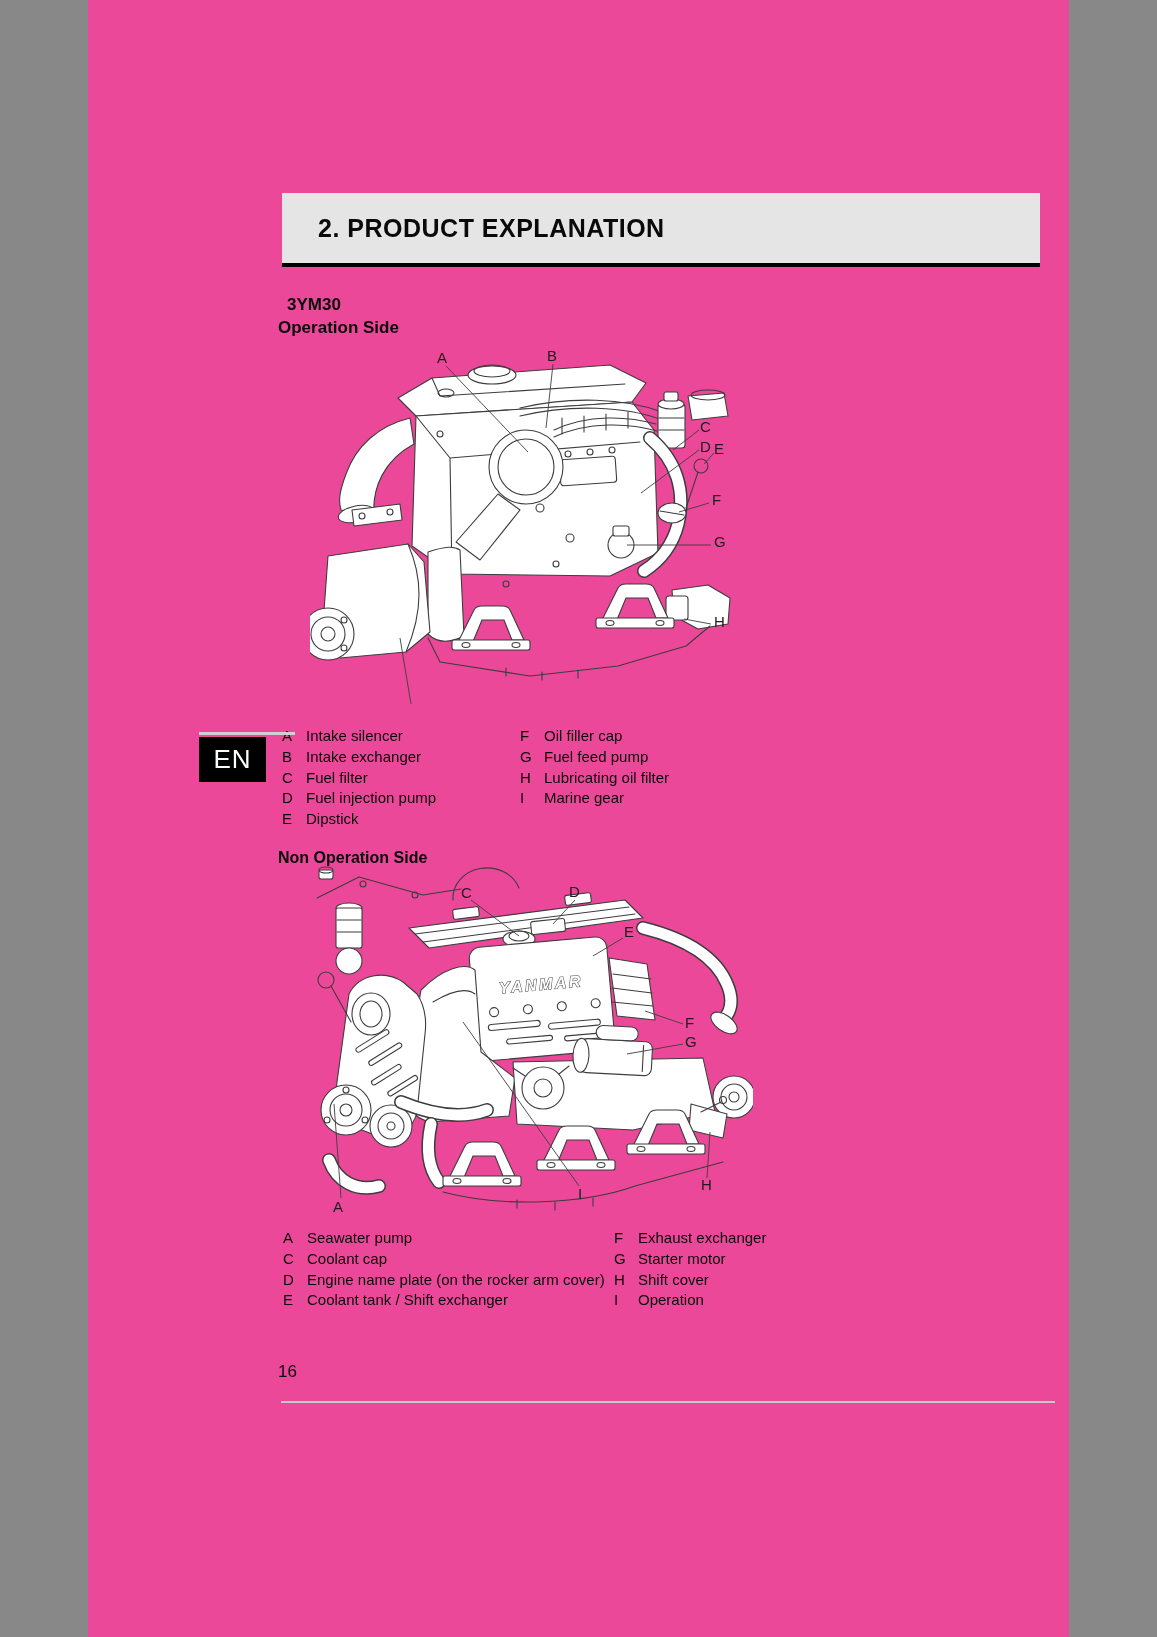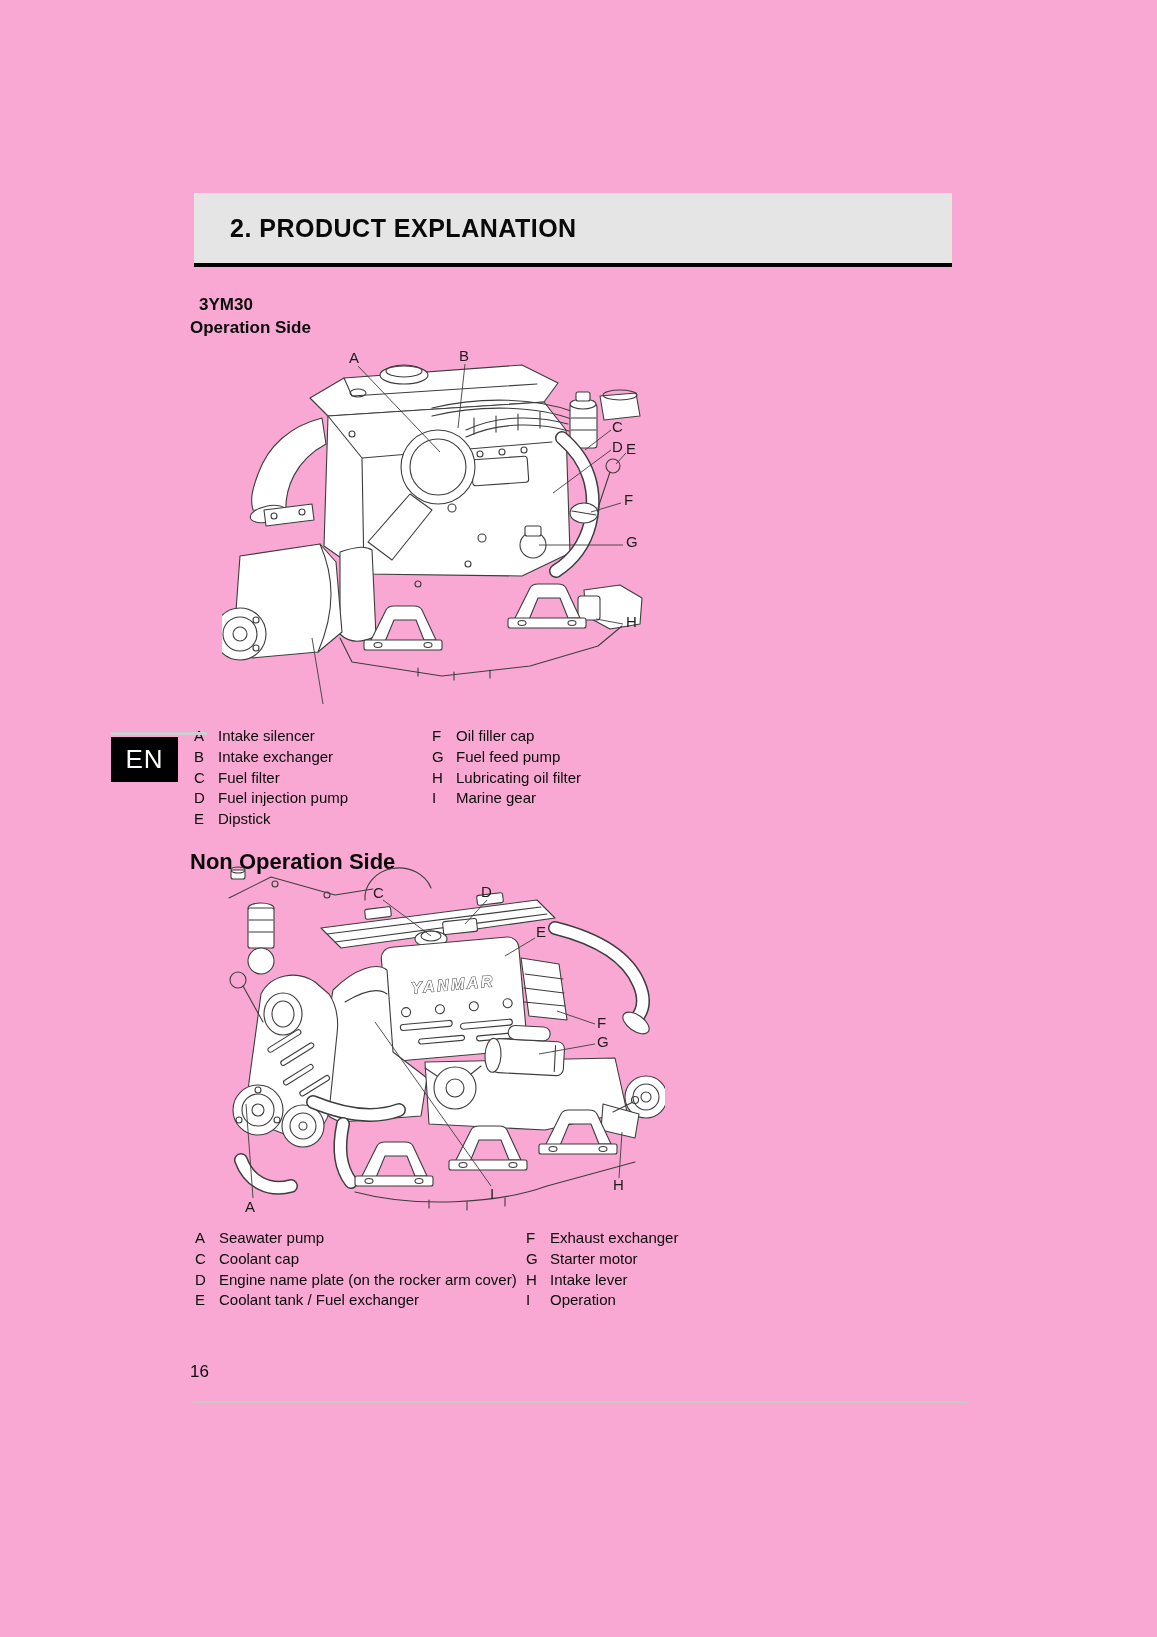--- a/index.html
+++ b/index.html
@@ -1,28 +1,28 @@
 <!DOCTYPE html>
 <html><head>
 <meta charset="utf-8">
 <style>
   html,body{margin:0;padding:0;background:#888;}
   #page{
-    position:relative;width:1157px;height:1637px;background:#f9a8d4;
+    position:relative;width:981px;height:1637px;background:#ec4899;
     font-family:"Liberation Sans","DejaVu Sans",sans-serif;color:#111;
     overflow:hidden;margin:0 auto;
   }
   .abs{position:absolute;}
   #header-box{left:194px;top:193px;width:758px;height:70px;background:#e5e5e5;}
   #header-title{left:230px;top:193px;height:70px;line-height:70px;font-size:25px;font-weight:bold;letter-spacing:.5px;color:#0a0a0a;}
   #header-rule{left:194px;top:263px;width:758px;height:4px;background:#000;}
   .subhead{font-weight:bold;font-size:17px;color:#0a0a0a;}
   #model-heading{left:199px;top:295px;}
   #op-heading{left:190px;top:318px;}
-  #nonop-heading{left:190px;top:849px;font-size:22px;}
+  #nonop-heading{left:190px;top:849px;font-size:16px;}
   .callout-col{display:flex;flex-direction:column;}
   .callout-row{display:flex;font-size:15px;line-height:20.8px;color:#0a0a0a;}
   .callout-key{width:24px;flex:0 0 24px;}
   .callout-label{white-space:nowrap;}
   #en-badge-shadow{left:111px;top:732px;width:96px;height:3px;background:#cfcfcf;}
   #en-badge{left:111px;top:737px;width:67px;height:45px;background:#000;color:#fff;
     font-weight:normal;font-size:26px;display:flex;align-items:center;justify-content:center;letter-spacing:1px;}
   #footer-rule{left:193px;top:1401px;width:774px;height:2px;background:#c9c9c9;}
   #page-number{left:190px;top:1362px;font-size:17px;color:#0a0a0a;}
   svg{display:block;}
@@ -342,35 +342,35 @@
     <div class="callout-row">
         <span class="callout-key">C</span>
         <span class="callout-label">Coolant cap</span>
       </div>
     <div class="callout-row">
         <span class="callout-key">D</span>
         <span class="callout-label">Engine name plate (on the rocker arm cover)</span>
       </div>
     <div class="callout-row">
         <span class="callout-key">E</span>
-        <span class="callout-label">Coolant tank / Fuel exchanger</span>
+        <span class="callout-label">Coolant tank / Shift exchanger</span>
       </div>
   </div>
   <div class="abs callout-col" style="left:526px;top:1228px">
     <div class="callout-row">
         <span class="callout-key">F</span>
         <span class="callout-label">Exhaust exchanger</span>
       </div>
     <div class="callout-row">
         <span class="callout-key">G</span>
         <span class="callout-label">Starter motor</span>
       </div>
     <div class="callout-row">
         <span class="callout-key">H</span>
-        <span class="callout-label">Intake lever</span>
+        <span class="callout-label">Shift cover</span>
       </div>
     <div class="callout-row">
         <span class="callout-key">I</span>
         <span class="callout-label">Operation</span>
       </div>
   </div>
 
   <div class="abs" id="footer-rule"></div>
   <div class="abs" id="page-number">16</div>
 

